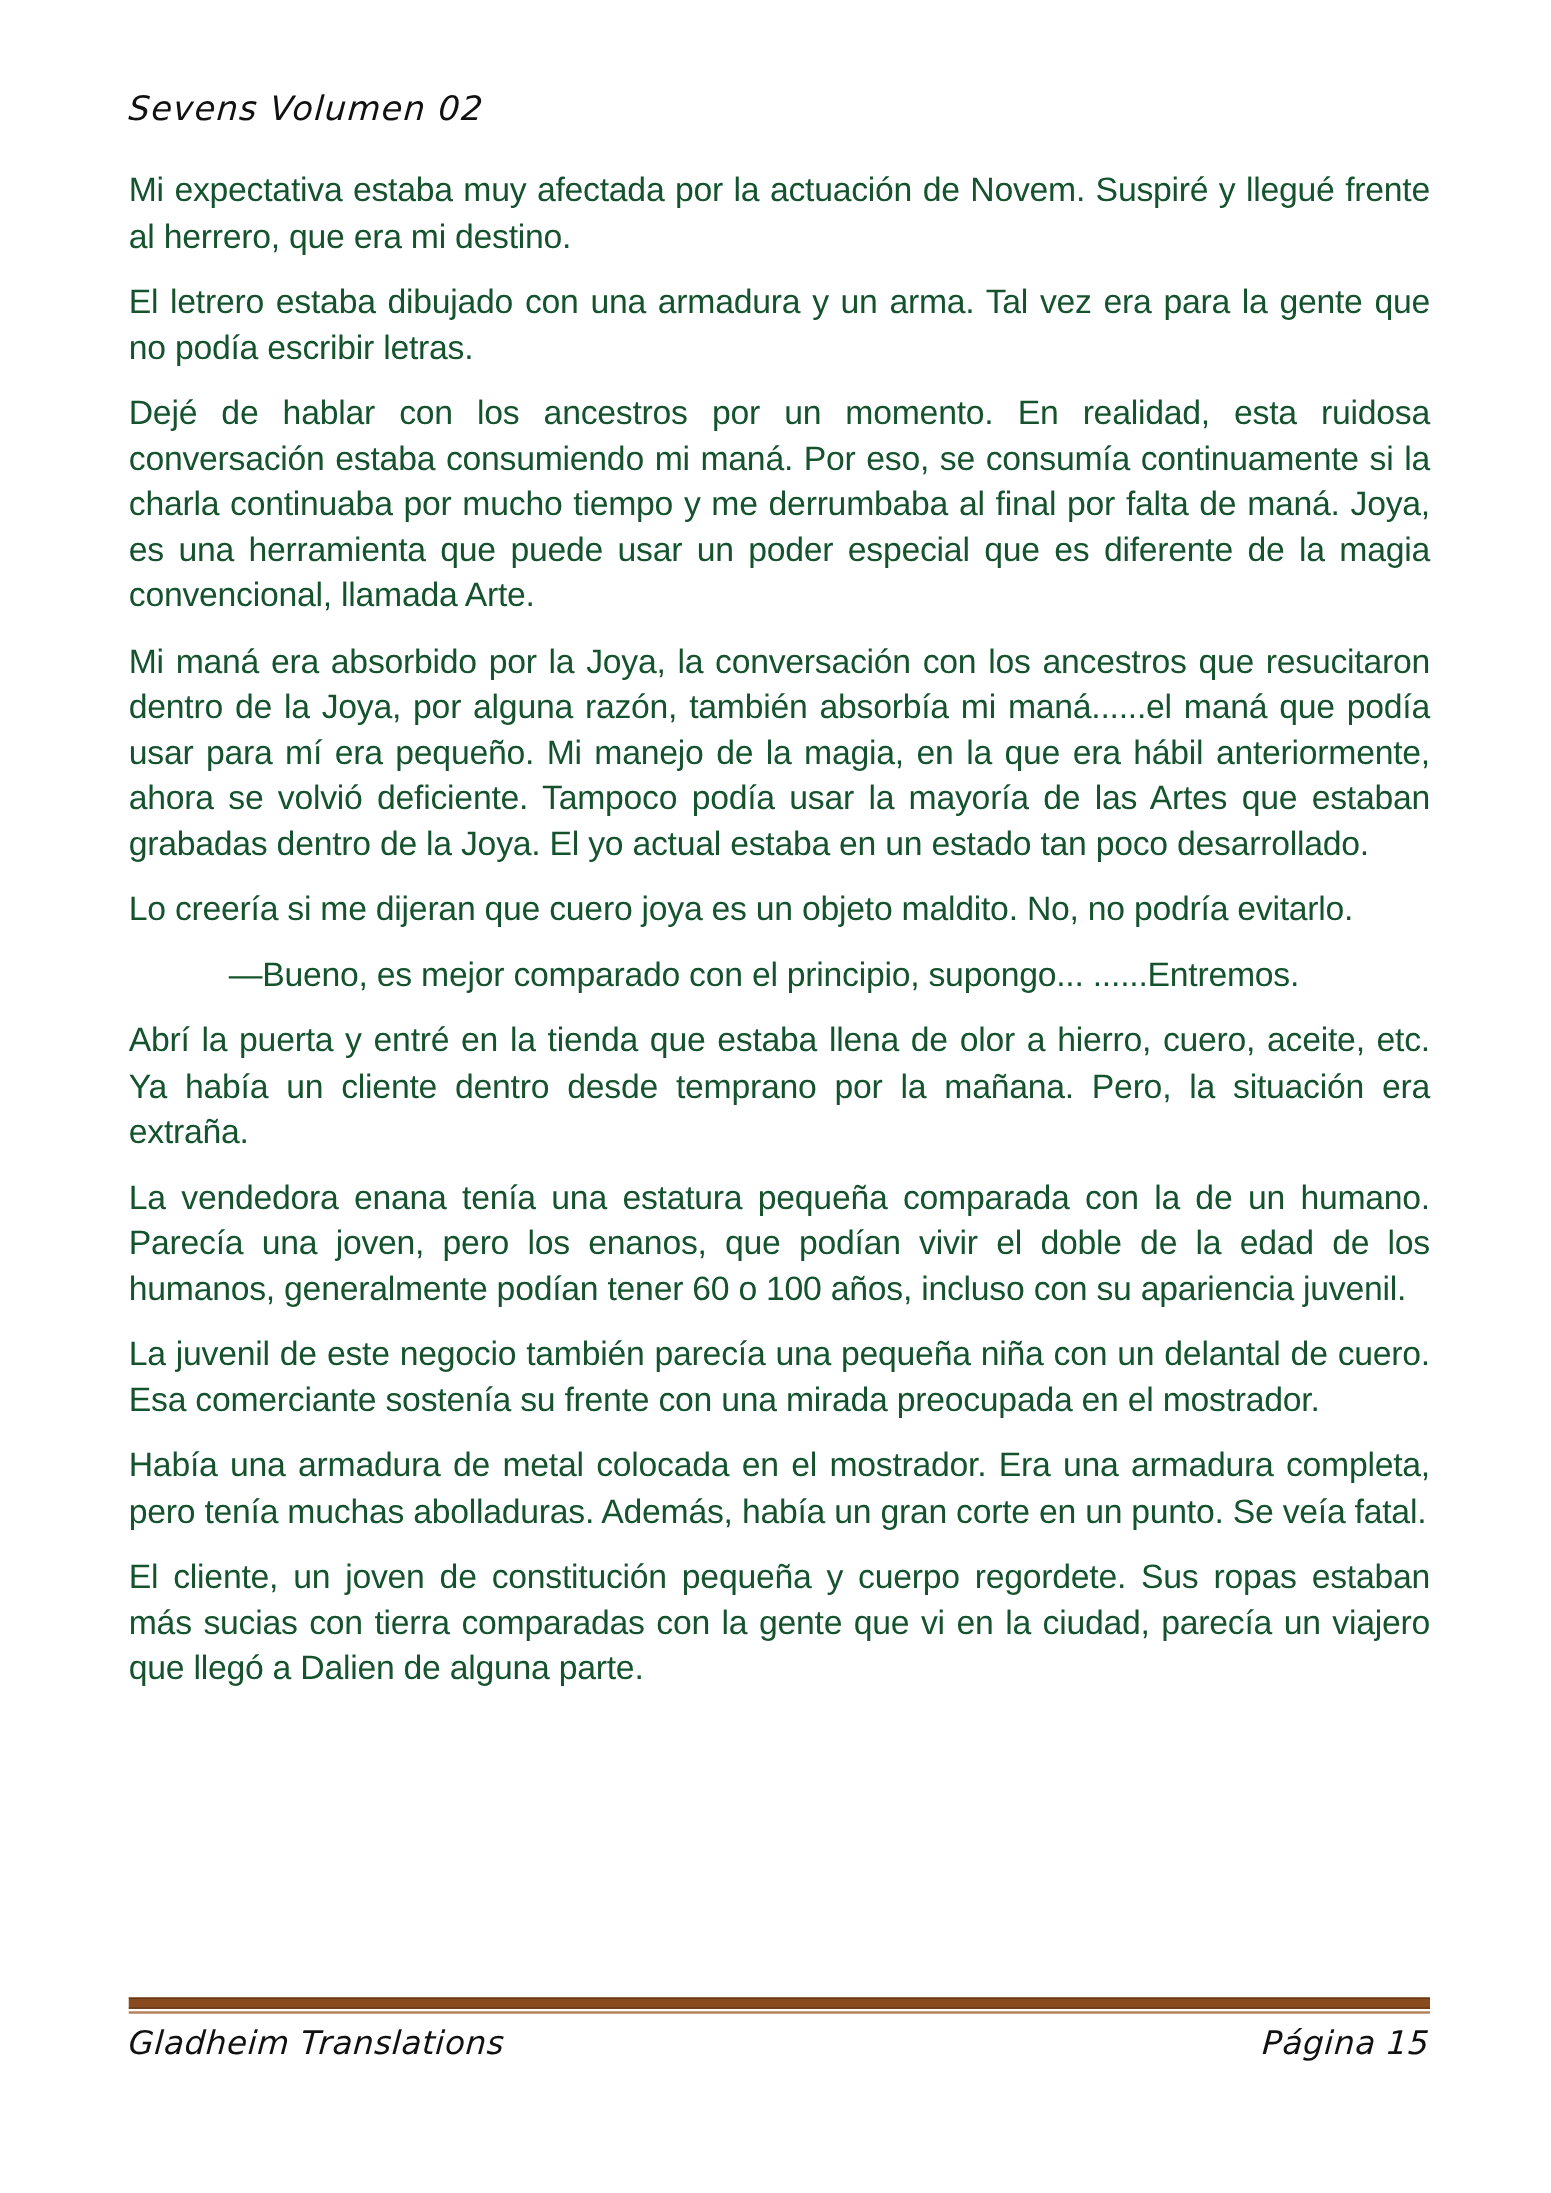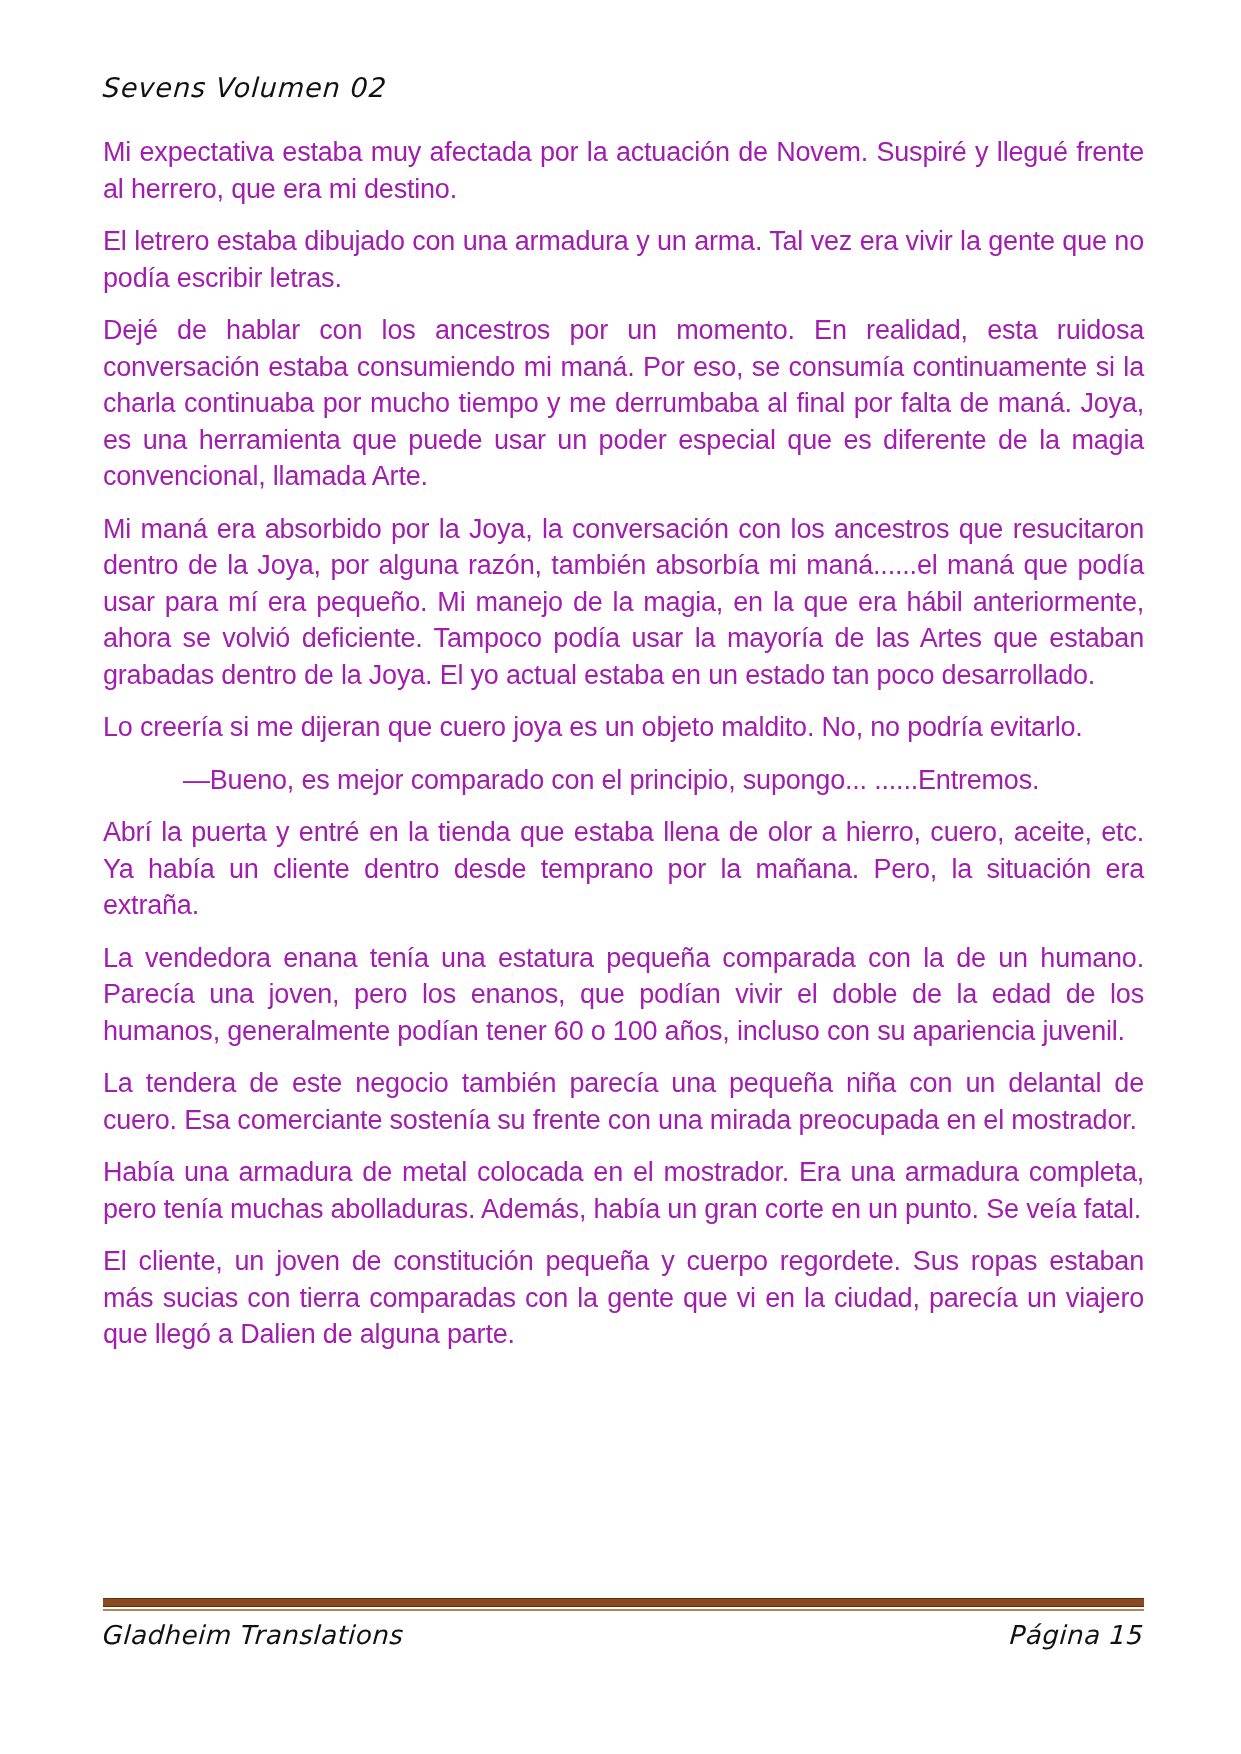--- a/index.html
+++ b/index.html
@@ -43,21 +43,21 @@
     left: 103px;
     width: 1041px;
   }
   .doc-body p {
     font-family: "Liberation Sans", sans-serif;
     font-size: 27px;
     letter-spacing: -0.2px;
     line-height: 36.5px;
     text-align: justify;
     text-align-last: left;
-    color: #a21caf;
+    color: #14532d;
     margin-bottom: 16px;
   }
   .doc-body p.dialogue {
     text-indent: 80px;
     margin-top: 12px;
   }
 
   
   .footer {
     position: absolute;
@@ -93,28 +93,28 @@
 <body>
 
 <div class="page" style="--rule-brown: #8a4a1f; --rule-brown-dark: #60300e; --rule-tan: #b5825a; --text: #000000; --bg: #ffffff;">
 
   <div class="header">
     <span class="header-title">Sevens Volumen 02</span>
   </div>
 
   <div class="doc-body">
     <p>Mi expectativa estaba muy afectada por la actuación de Novem. Suspiré y llegué frente al herrero, que era mi destino.</p>
-    <p>El letrero estaba dibujado con una armadura y un arma. Tal vez era vivir la gente que no podía escribir letras.</p>
+    <p>El letrero estaba dibujado con una armadura y un arma. Tal vez era para la gente que no podía escribir letras.</p>
     <p>Dejé de hablar con los ancestros por un momento. En realidad, esta ruidosa conversación estaba consumiendo mi maná. Por eso, se consumía continuamente si la charla continuaba por mucho tiempo y me derrumbaba al final por falta de maná. Joya, es una herramienta que puede usar un poder especial que es diferente de la magia convencional, llamada Arte.</p>
     <p>Mi maná era absorbido por la Joya, la conversación con los ancestros que resucitaron dentro de la Joya, por alguna razón, también absorbía mi maná......el maná que podía usar para mí era pequeño. Mi manejo de la magia, en la que era hábil anteriormente, ahora se volvió deficiente. Tampoco podía usar la mayoría de las Artes que estaban grabadas dentro de la Joya. El yo actual estaba en un estado tan poco desarrollado.</p>
     <p>Lo creería si me dijeran que cuero joya es un objeto maldito. No, no podría evitarlo.</p>
     <p class="dialogue">—Bueno, es mejor comparado con el principio, supongo... ......Entremos.</p>
     <p>Abrí la puerta y entré en la tienda que estaba llena de olor a hierro, cuero, aceite, etc. Ya había un cliente dentro desde temprano por la mañana. Pero, la situación era extraña.</p>
     <p>La vendedora enana tenía una estatura pequeña comparada con la de un humano. Parecía una joven, pero los enanos, que podían vivir el doble de la edad de los humanos, generalmente podían tener 60 o 100 años, incluso con su apariencia juvenil.</p>
-    <p>La tendera de este negocio también parecía una pequeña niña con un delantal de cuero. Esa comerciante sostenía su frente con una mirada preocupada en el mostrador.</p>
+    <p>La juvenil de este negocio también parecía una pequeña niña con un delantal de cuero. Esa comerciante sostenía su frente con una mirada preocupada en el mostrador.</p>
     <p>Había una armadura de metal colocada en el mostrador. Era una armadura completa, pero tenía muchas abolladuras. Además, había un gran corte en un punto. Se veía fatal.</p>
     <p>El cliente, un joven de constitución pequeña y cuerpo regordete. Sus ropas estaban más sucias con tierra comparadas con la gente que vi en la ciudad, parecía un viajero que llegó a Dalien de alguna parte.</p>
   </div>
 
   <div class="footer">
     <div class="rule-thick"></div>
     <div class="rule-thin"></div>
     <div class="footer-row">
       <span>Gladheim Translations</span>
       <span>Página 15</span>

